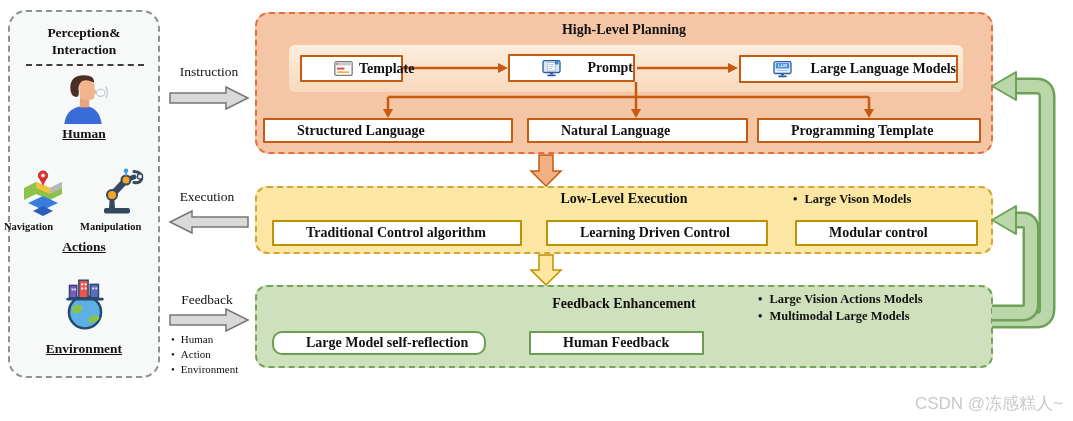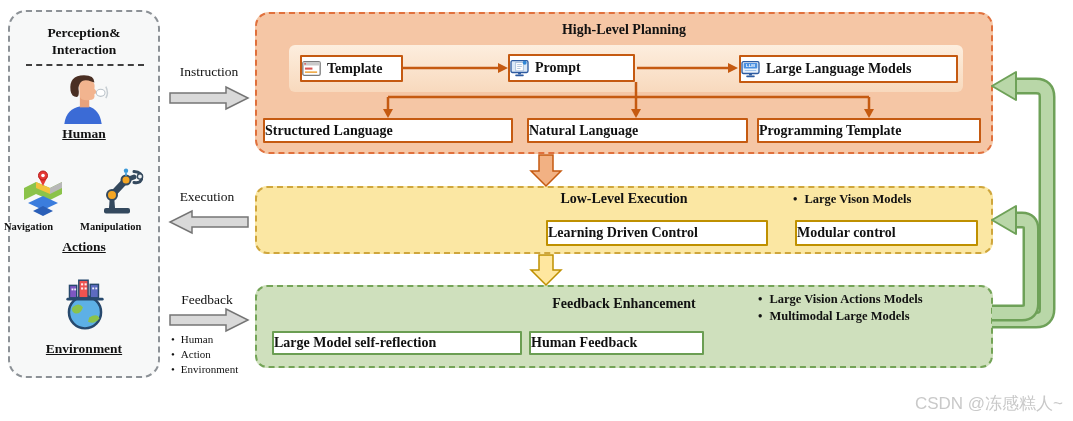--- a/index.html
+++ b/index.html
@@ -13,22 +13,22 @@
     --green-arrow-fill:#b9d7a8; --green-arrow-stroke:#6ea158;
     --panel-gray:#f7f8f8; --watermark-color:#c9c9c9;
   }
   html,body{margin:0;padding:0;background:#fff;}
   #canvas{position:relative;width:1073px;height:421px;background:#fff;overflow:hidden;
           font-family:"Liberation Serif",serif;color:#111;}
   .abs{position:absolute;box-sizing:border-box;}
   .panel{position:absolute;box-sizing:border-box;border-radius:14px;z-index:1;}
   #svg-overlay{position:absolute;left:0;top:0;z-index:2;pointer-events:none;}
   .wbox{position:absolute;box-sizing:border-box;background:#fff;display:flex;align-items:center;
-        justify-content:flex-start;gap:6px;font-weight:bold;font-size:14px;z-index:3;border-radius:1px;
-        white-space:nowrap;}
+        justify-content:space-between;gap:6px;font-weight:bold;font-size:14px;z-index:3;border-radius:1px;
+        white-space:nowrap;padding-left:32px;}
   .orange-b{border:2px solid var(--connector-orange);}
   .gold-b{border:2px solid var(--gold-border);}
   .green-b{border:2px solid var(--green-box-border);}
   .sec-title{position:absolute;font-weight:bold;font-size:14px;text-align:center;z-index:3;}
   .ul{text-decoration:underline;}
   .conn-label{position:absolute;font-weight:normal;font-size:13.5px;text-align:center;z-index:3;}
   .bullet-item{font-size:12.5px;font-weight:bold;line-height:17px;white-space:nowrap;}
   .bullet-item::before{content:"•";margin-right:7px;}
   .fb-bullet{font-size:11px;font-weight:normal;line-height:15px;}
   .fb-bullet::before{content:"•";margin-right:6px;}
@@ -246,34 +246,37 @@
   <div class="wbox orange-b" style="left:527px;top:118px;width:221px;height:25px;">
     <span>Natural Language</span>
   </div>
   <div class="wbox orange-b" style="left:757px;top:118px;width:224px;height:25px;">
     <span>Programming Template</span>
   </div>
 
   <div class="sec-title" style="left:255px;top:191px;width:738px;">Low-Level Execution</div>
   <div class="abs bullet-item" style="left:793px;top:191px;z-index:3;">Large Vison Models</div>
 
+  <div class="wbox gold-b" style="left:272px;top:220px;width:250px;height:26px;">
+    <span>Traditional Control algorithm</span>
+  </div>
   <div class="wbox gold-b" style="left:546px;top:220px;width:222px;height:26px;">
     <span>Learning Driven Control</span>
   </div>
   <div class="wbox gold-b" style="left:795px;top:220px;width:183px;height:26px;">
     <span>Modular control</span>
   </div>
 
   <div class="sec-title" style="left:255px;top:296px;width:738px;">Feedback Enhancement</div>
   <div class="abs" style="left:758px;top:291px;z-index:3;">
     <div class="bullet-item">Large Vision Actions Models</div>
     <div class="bullet-item">Multimodal Large Models</div>
   </div>
 
-  <div class="wbox green-b" style="left:272px;top:331px;width:250px;height:24px;">
+  <div class="wbox green-b" style="left:272px;top:331px;width:214px;height:24px;border-radius:10px;">
     <span>Large Model self-reflection</span>
   </div>
   <div class="wbox green-b" style="left:529px;top:331px;width:175px;height:24px;">
     <span>Human Feedback</span>
   </div>
 
   <div id="watermark">CSDN @冻感糕人~</div>
 
 </div>
 

